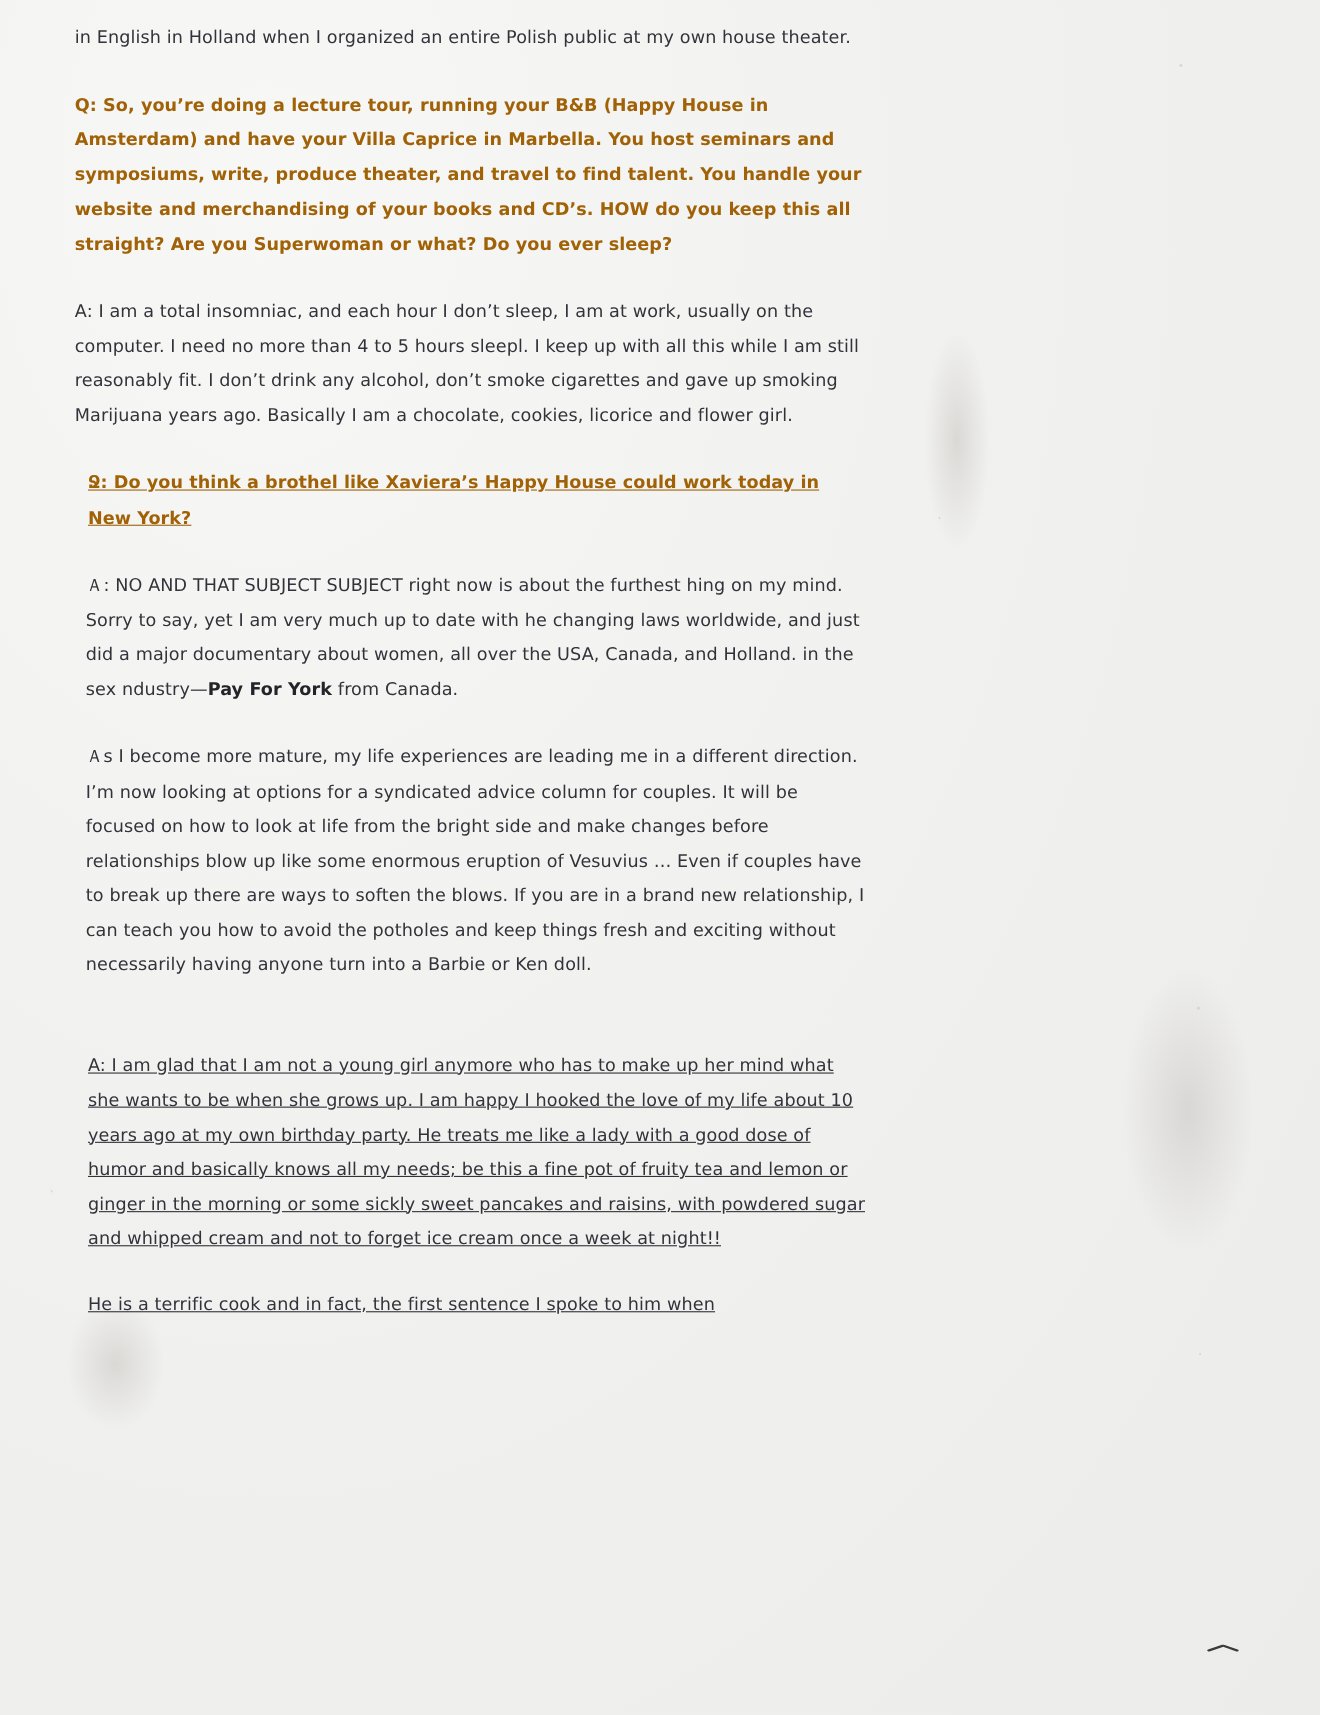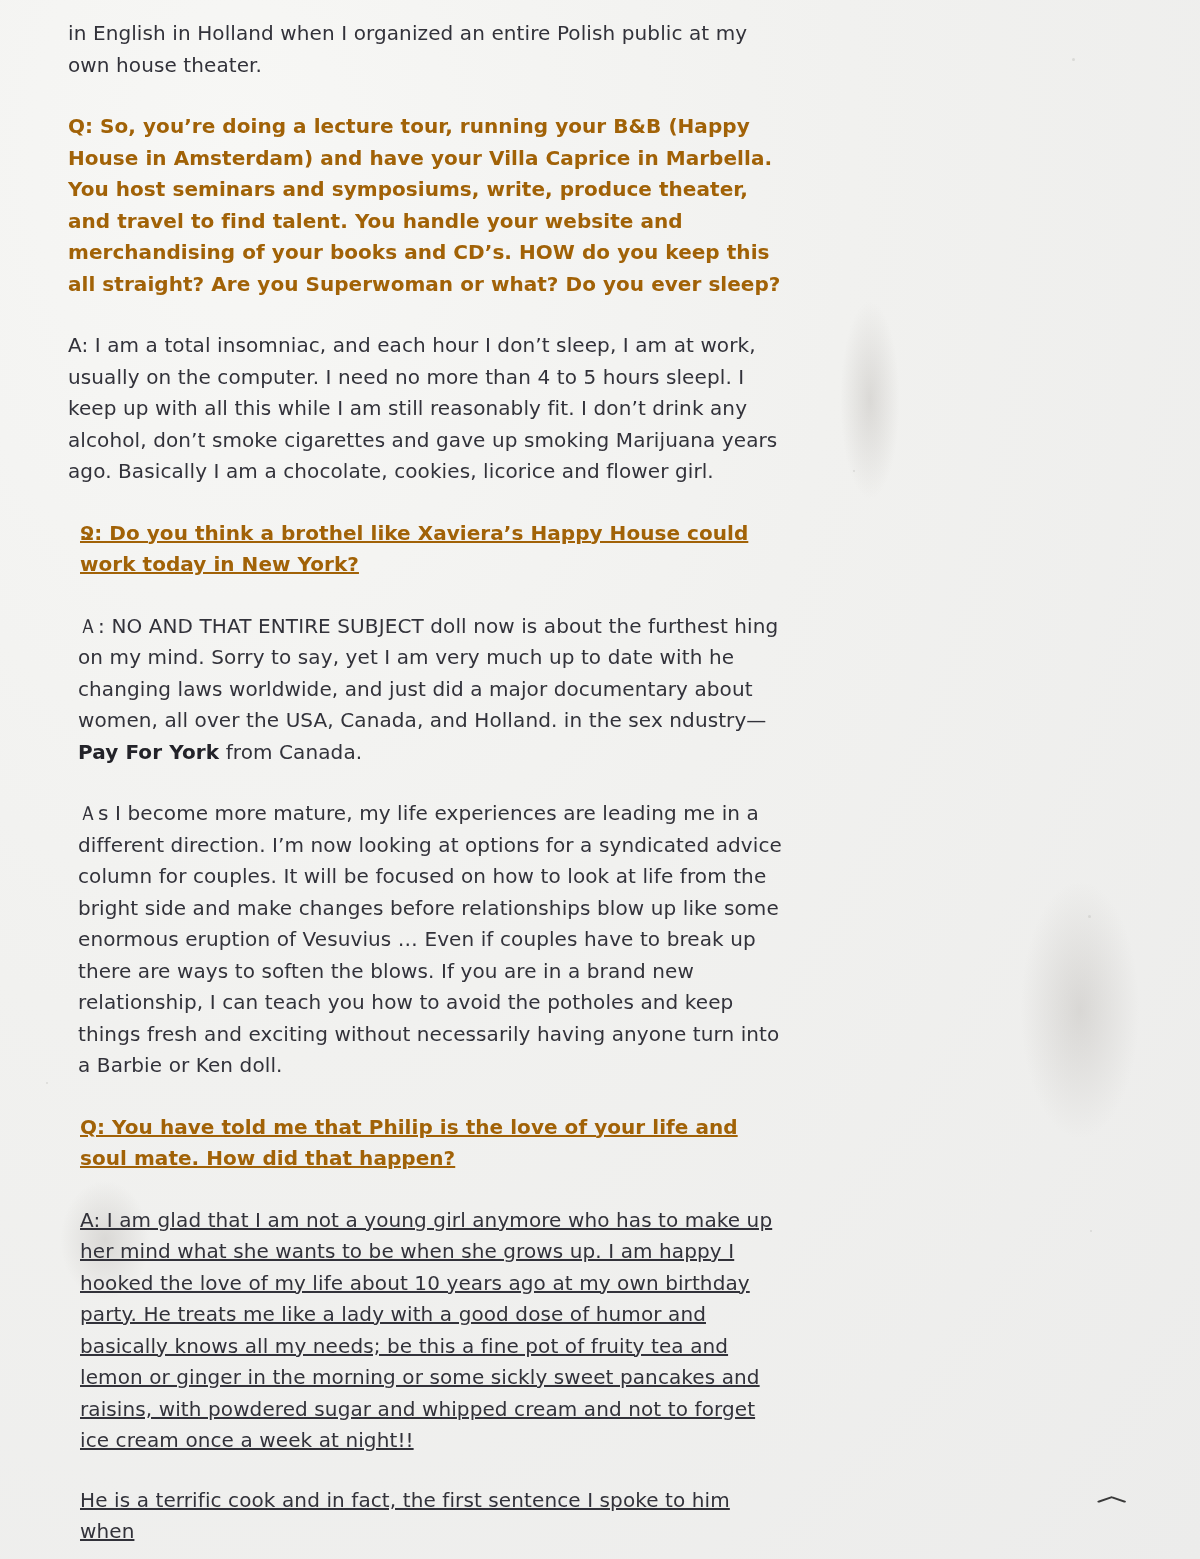--- a/index.html
+++ b/index.html
@@ -34,21 +34,21 @@
     background: radial-gradient(ellipse at center, rgba(160,155,150,.28) 0%, rgba(160,155,150,0) 70%);
   }
   .content {
     position: absolute;
     left: 68px;
     top: 18px;
     width: 720px;
   }
   p {
     margin: 0 0 0 0;
-    font-size: 20px;
+    font-size: 16px;
     line-height: 31.5px;
     letter-spacing: .1px;
     color: #32323a;
   }
   p.bold {
     font-weight: bold;
     color: #a16207;
     letter-spacing: .05px;
   }
   .gap {
@@ -108,29 +108,28 @@
   <div class="gap"></div>
 
   <p>A:  I am a total insomniac, and each hour I don’t sleep, I am at work, usually on the computer.  I need no more than 4 to 5 hours sleepl.  I keep up with all this while I am still reasonably fit.  I don’t drink any alcohol, don’t smoke cigarettes and gave up smoking Marijuana years ago. Basically I am a  chocolate, cookies, licorice and flower girl.</p>
 
   <div class="gap"></div>
 
   <p class="bold indent-left">Ջ:  Do you think a brothel like Xaviera’s Happy House could work today in New York?</p>
 
   <div class="gap"></div>
 
-  <p class="shift"><span>Ａ:  NO AND THAT ENTIRE  SUBJECT doll now is about the furthest  hing on my mind.  Sorry to say, yet I am  very much up to date with  he changing laws worldwide, and just did a major documentary about  women, all over the USA, Canada, and Holland. in the sex  ndustry—</span><b>Pay For York</b><span> from Canada.</span></p>
+  <p class="shift"><span>Ａ:  NO AND THAT SUBJECT  SUBJECT right now is about the furthest  hing on my mind.  Sorry to say, yet I am  very much up to date with  he changing laws worldwide, and just did a major documentary about  women, all over the USA, Canada, and Holland. in the sex  ndustry—</span><b>Pay For York</b><span> from Canada.</span></p>
 
   <div class="gap"></div>
 
   <p class="shift">Ａs I become more mature, my life experiences are leading me in a different direction.  I’m now looking at options for a syndicated advice  column for couples. It will be focused on how to look at life from the  bright side and make changes before relationships blow up like some enormous eruption of Vesuvius …   Even if couples have to break up there are ways to soften the blows.  If you are in a brand new relationship, I can teach you how to avoid the potholes and keep things fresh and exciting without necessarily having anyone turn into a Barbie or Ken doll.</p>
 
   <div class="gap"></div>
 
-  <p class="bold indent-left">Q:  You have told me that Philip is the love of your life and soul mate. How did that happen?</p>
 
   <div class="gap"></div>
 
   <p class="indent-left">A:  I am glad that I am not a young girl anymore who has to make up her mind what she wants to be when she grows up. I am happy I hooked the love of my life about 10 years ago at my own birthday party.  He treats me like a lady with a good dose of  humor and basically  knows all  my needs; be this a fine pot of  fruity tea and lemon or ginger in the morning or some  sickly sweet pancakes and raisins, with  powdered  sugar and  whipped cream and not to forget ice cream once a week at night!!</p>
 
   <div class="gap-sm"></div>
 
   <p class="indent-left">He is a terrific cook and in fact, the first sentence I spoke to him when</p>
 
 </div>

